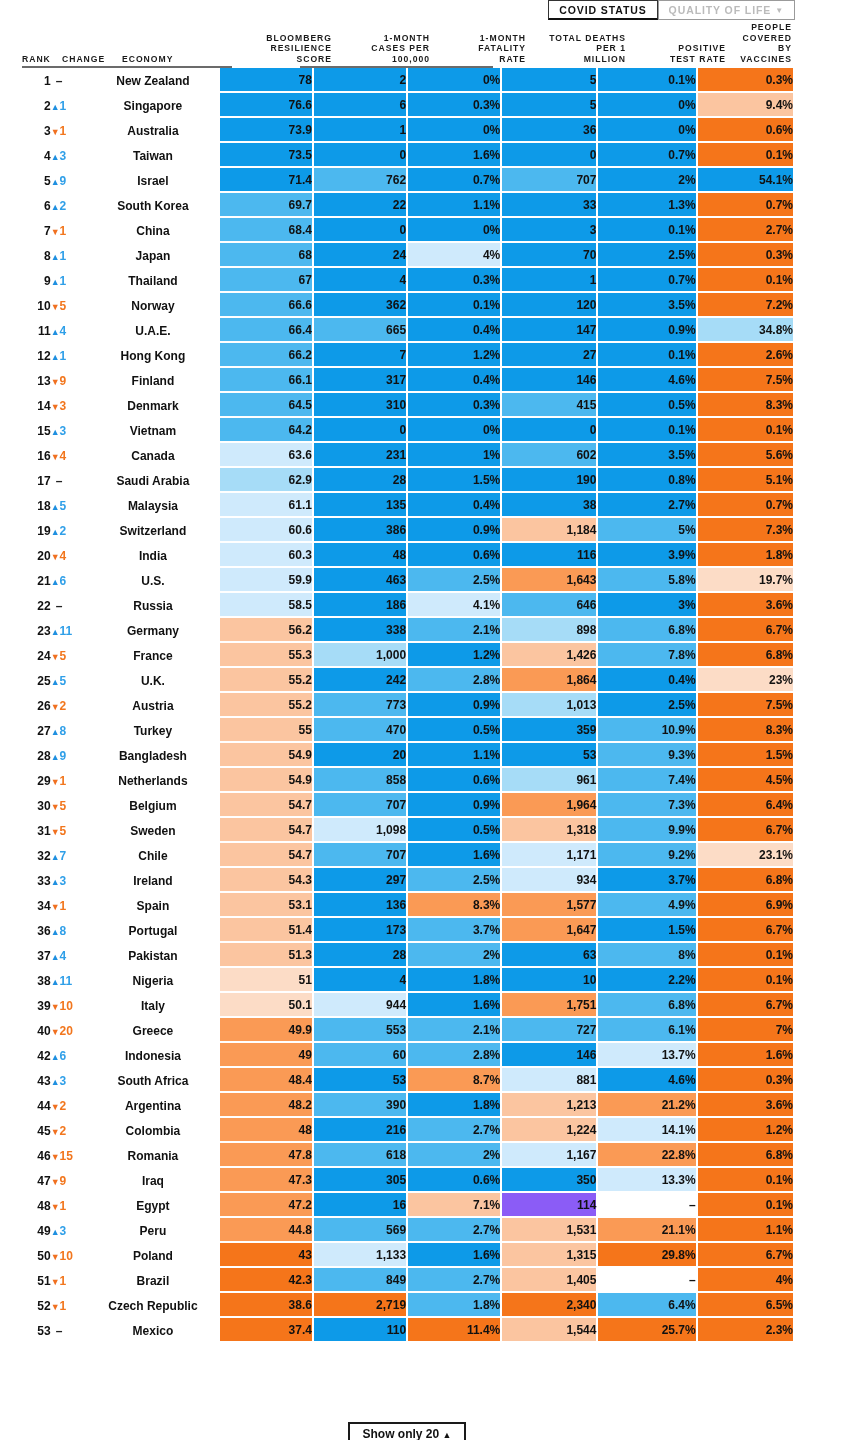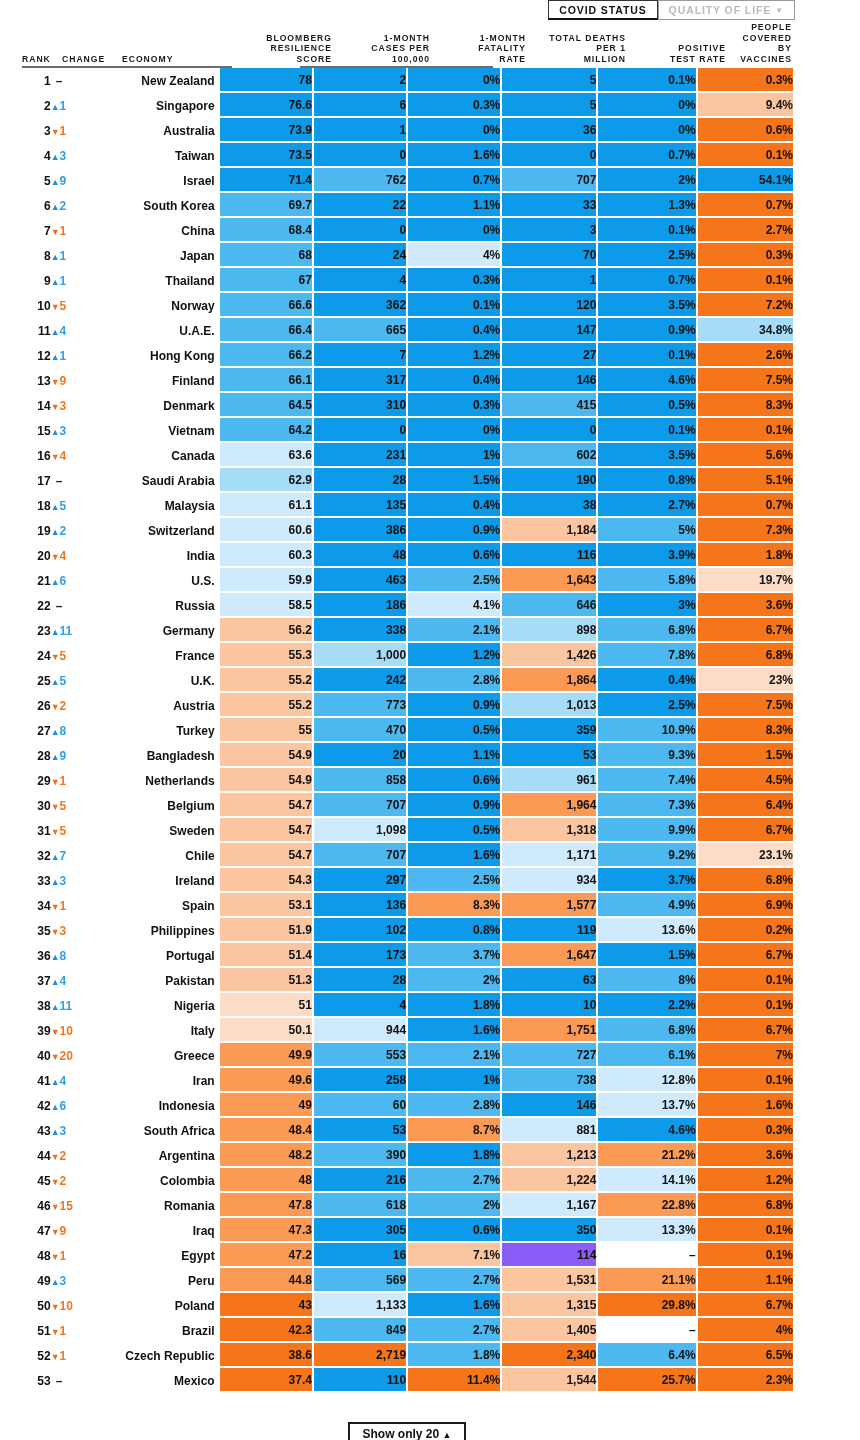--- a/index.html
+++ b/index.html
@@ -112,21 +112,21 @@
     font-size: 11px;
     white-space: nowrap;
   }
   td.chg .up   { color: #1e8fe0; font-size: 9px; }
   td.chg .down { color: #f07020; font-size: 9px; }
   td.chg .num-up   { color: #2f9fe8; }
   td.chg .num-down { color: #f2761d; }
   td.chg .dash { color: #222222; font-weight: bold; padding-left: 5px; }
   td.econ {
     width: 122px;
-    text-align: right;
+    text-align: center;
     padding-left: 14px;
     color: #111111;
     font-size: 12px;
   }
   td.gap { width: 5px; background: #ffffff !important; }
   td.val {
     text-align: right;
     padding-right: 6px;
     border-bottom: 2px solid #ffffff;
     border-right: 2px solid #ffffff;
@@ -605,32 +605,20 @@
           <td class="econ">Spain</td>
           <td class="gap"></td>
           <td class="val c0" style="background: rgb(251, 197, 160);">53.1</td>
           <td class="val c1" style="background: rgb(13, 154, 232);">136</td>
           <td class="val c2" style="background: rgb(250, 154, 85);">8.3%</td>
           <td class="val c3" style="background: rgb(250, 154, 85);">1,577</td>
           <td class="val c4" style="background: rgb(76, 184, 239);">4.9%</td>
           <td class="val c5" style="background: rgb(245, 117, 26);">6.9%</td>
         </tr>
         <tr>
-          <td class="rank">35</td>
-          <td class="chg"><span class="down">▼</span><span class="num-down">3</span></td>
-          <td class="econ">Philippines</td>
-          <td class="gap"></td>
-          <td class="val c0" style="background: rgb(251, 197, 160);">51.9</td>
-          <td class="val c1" style="background: rgb(13, 154, 232);">102</td>
-          <td class="val c2" style="background: rgb(13, 154, 232);">0.8%</td>
-          <td class="val c3" style="background: rgb(13, 154, 232);">119</td>
-          <td class="val c4" style="background: rgb(207, 234, 252);">13.6%</td>
-          <td class="val c5" style="background: rgb(245, 117, 26);">0.2%</td>
-        </tr>
-        <tr>
           <td class="rank">36</td>
           <td class="chg"><span class="up">▲</span><span class="num-up">8</span></td>
           <td class="econ">Portugal</td>
           <td class="gap"></td>
           <td class="val c0" style="background: rgb(251, 197, 160);">51.4</td>
           <td class="val c1" style="background: rgb(13, 154, 232);">173</td>
           <td class="val c2" style="background: rgb(76, 184, 239);">3.7%</td>
           <td class="val c3" style="background: rgb(250, 154, 85);">1,647</td>
           <td class="val c4" style="background: rgb(13, 154, 232);">1.5%</td>
           <td class="val c5" style="background: rgb(245, 117, 26);">6.7%</td>
@@ -677,32 +665,20 @@
           <td class="econ">Greece</td>
           <td class="gap"></td>
           <td class="val c0" style="background: rgb(250, 154, 85);">49.9</td>
           <td class="val c1" style="background: rgb(76, 184, 239);">553</td>
           <td class="val c2" style="background: rgb(76, 184, 239);">2.1%</td>
           <td class="val c3" style="background: rgb(76, 184, 239);">727</td>
           <td class="val c4" style="background: rgb(76, 184, 239);">6.1%</td>
           <td class="val c5" style="background: rgb(245, 117, 26);">7%</td>
         </tr>
         <tr>
-          <td class="rank">41</td>
-          <td class="chg"><span class="up">▲</span><span class="num-up">4</span></td>
-          <td class="econ">Iran</td>
-          <td class="gap"></td>
-          <td class="val c0" style="background: rgb(250, 154, 85);">49.6</td>
-          <td class="val c1" style="background: rgb(13, 154, 232);">258</td>
-          <td class="val c2" style="background: rgb(13, 154, 232);">1%</td>
-          <td class="val c3" style="background: rgb(76, 184, 239);">738</td>
-          <td class="val c4" style="background: rgb(207, 234, 252);">12.8%</td>
-          <td class="val c5" style="background: rgb(245, 117, 26);">0.1%</td>
-        </tr>
-        <tr>
           <td class="rank">42</td>
           <td class="chg"><span class="up">▲</span><span class="num-up">6</span></td>
           <td class="econ">Indonesia</td>
           <td class="gap"></td>
           <td class="val c0" style="background: rgb(250, 154, 85);">49</td>
           <td class="val c1" style="background: rgb(76, 184, 239);">60</td>
           <td class="val c2" style="background: rgb(76, 184, 239);">2.8%</td>
           <td class="val c3" style="background: rgb(13, 154, 232);">146</td>
           <td class="val c4" style="background: rgb(207, 234, 252);">13.7%</td>
           <td class="val c5" style="background: rgb(245, 117, 26);">1.6%</td>

